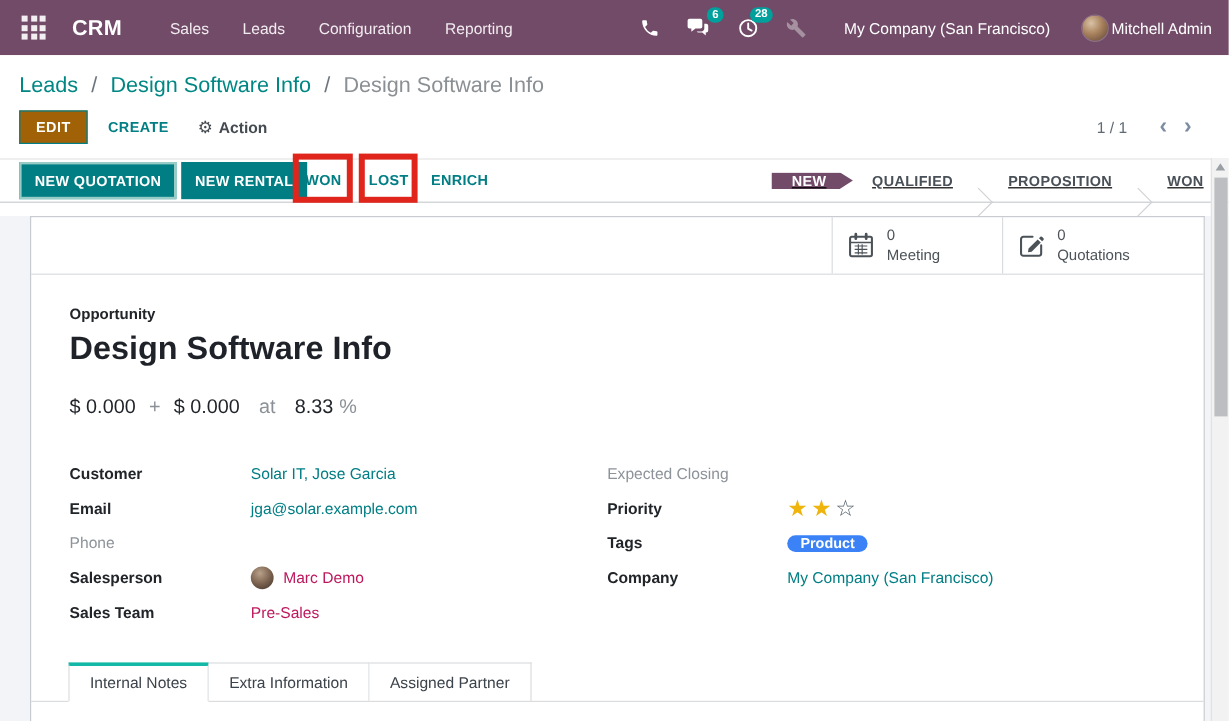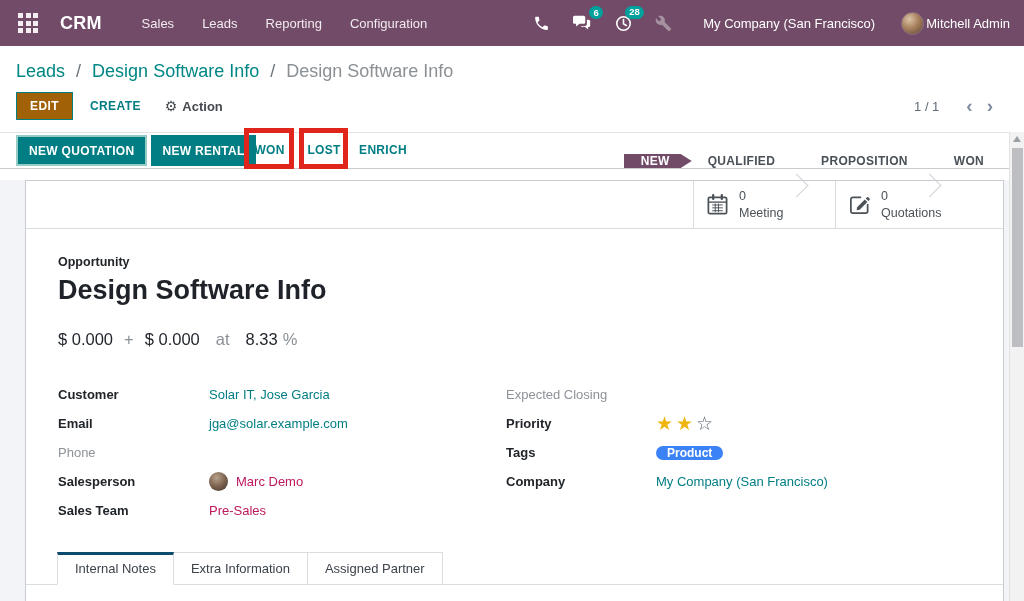--- a/index.html
+++ b/index.html
@@ -36,21 +36,21 @@
   .pager-chevrons { display:flex; margin-left:20px; margin-right:8px; color:#7d8da1; font-weight:bold; }
   .pchev { font-size:19px; line-height:14px; padding:0 7px; cursor:pointer; }
 
   
   .statusbar { position:relative; height:37px; background:#fff; border-top:1px solid #e4e4e4; border-bottom:1px solid #c9ccd0; }
   .sb-left { display:flex; align-items:center; height:100%; padding-left:16px; }
   .btn-teal { background:#017E84; color:#fff; font-size:12px; font-weight:bold; letter-spacing:.3px; border:none; height:31px; padding:0 11px; cursor:pointer; }
   .btn-focus { border:2px solid #97ccc6; }
   .sb-flat { position:absolute; top:1px; height:33px; line-height:33px; text-align:center; color:#017E84; font-size:12px; font-weight:bold; letter-spacing:.3px; cursor:pointer; background:none; border:none; }
   .annot-box { position:absolute; top:-5px; height:41px; border:5px solid #E0251C; z-index:6; pointer-events:none; }
-  .stages { position:absolute; right:27px; top:0; height:35px; display:flex; align-items:flex-end; }
+  .stages { position:absolute; right:8px; top:0; height:35px; display:flex; align-items:center;text-decoration:underline; }
   .stage-active { background:#714B67; color:#fff; font-size:12px; font-weight:bold; letter-spacing:.3px; display:flex; align-items:center; padding:0 22px 0 17px; clip-path:polygon(0 0, calc(100% - 11px) 0, 100% 50%, calc(100% - 11px) 100%, 0 100%); cursor:pointer; }
   .stage { color:#495057; font-size:12px; font-weight:bold; letter-spacing:.3px; display:flex; align-items:center; padding:0 13px; cursor:pointer; }
   .stage-chev { width:20px; position:relative; }
   .stage-chev::before { content:''; position:absolute; top:9px; left:0px; width:16px; height:16px; border-top:1px solid #cfd2d6; border-right:1px solid #cfd2d6; transform:rotate(45deg); }
 
   
   .content { height:432px; background:#f2f4f7; }
   .sheet { margin:11px 20px 0 25px; background:#fff; border:1px solid #c8ccd0; border-bottom:none; height:421px; }
   .sheet-header { height:48px; border-bottom:1px solid #dadde0; display:flex; justify-content:flex-end; }
   .smart-btn { display:flex; align-items:center; border-left:1px solid #dadde0; padding:0 12px; width:142px; cursor:pointer; }
@@ -77,21 +77,21 @@
   .fvalue.link { color:#017E84; cursor:pointer; }
   .avatar-sm { display:inline-block; width:19px; height:19px; border-radius:50%; background:radial-gradient(circle at 40% 30%, #b8a18a 0%, #7c6350 50%, #3c2f26 100%); margin-right:8px; vertical-align:middle; }
   .stars { font-size:19px; letter-spacing:3px; cursor:pointer; }
   .star-filled { color:#EFB50D; }
   .star-empty { color:#55616d; }
   .tag-pill { display:inline-block; background:#3b82f6; color:#fff; font-size:12px; font-weight:bold; padding:0 11px; border-radius:11px; }
 
   .tabs { margin-top:27px; display:flex; border-bottom:1px solid #dadde0; padding-left:31px; }
   .tab { font-size:13px; color:#3c434a; padding:8px 17px 8px 17px; border:1px solid #dadde0; border-left:none; background:#fff; margin-bottom:-1px; cursor:pointer; }
   .tab:first-child { border-left:1px solid #dadde0; }
-  .tab.active { border-top:3px solid #0c4a6e; border-bottom:1px solid #fff; padding-top:6px; }
+  .tab.active { border-top:3px solid #14b8a6; border-bottom:1px solid #fff; padding-top:6px; }
 
   
   .scrollbar { position:absolute; top:132px; right:0; width:15px; height:469px; background:#f2f2f2; border-left:1px solid #e2e2e2; z-index:8; }
   .scroll-up { position:absolute; top:4px; left:3px; width:0; height:0; border-left:4.5px solid transparent; border-right:4.5px solid transparent; border-bottom:6px solid #9aa0a6; cursor:pointer; }
   .scroll-thumb { position:absolute; top:16px; left:2px; width:11px; height:199px; background:#bcbec1; cursor:pointer; }
 
   svg { display:block; }
 </style>
 </head>
 <body>
@@ -108,22 +108,22 @@
           <span></span>
           <span></span>
           <span></span>
           <span></span>
           <span></span>
       </div>
     </div>
     <div class="brand">CRM</div>
     <div class="nav-menu">Sales</div>
     <div class="nav-menu">Leads</div>
+    <div class="nav-menu">Configuration</div>
     <div class="nav-menu">Reporting</div>
-    <div class="nav-menu">Configuration</div>
     <div class="nav-right">
       <div class="systray">
         <span>
           <svg width="17" height="17" viewBox="0 0 24 24">
               <path fill="#ffffff" d="M6.62 10.79a15.05 15.05 0 0 0 6.59 6.59l2.2-2.2c.27-.27.67-.36 1.02-.24 1.12.37 2.33.57 3.57.57.55 0 1 .45 1 1V20c0 .55-.45 1-1 1C10.85 21 3 13.15 3 3.5 3 2.95 3.45 2.5 4 2.5h3.5c.55 0 1 .45 1 1 0 1.25.2 2.45.57 3.57.11.35.03.74-.25 1.02l-2.2 2.2z"></path>
             </svg>
         </span>
       </div>
       <div class="systray">
         <span>

